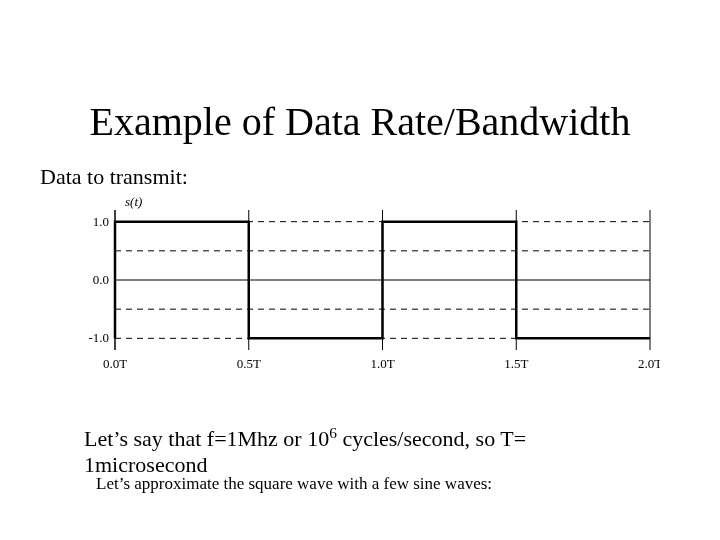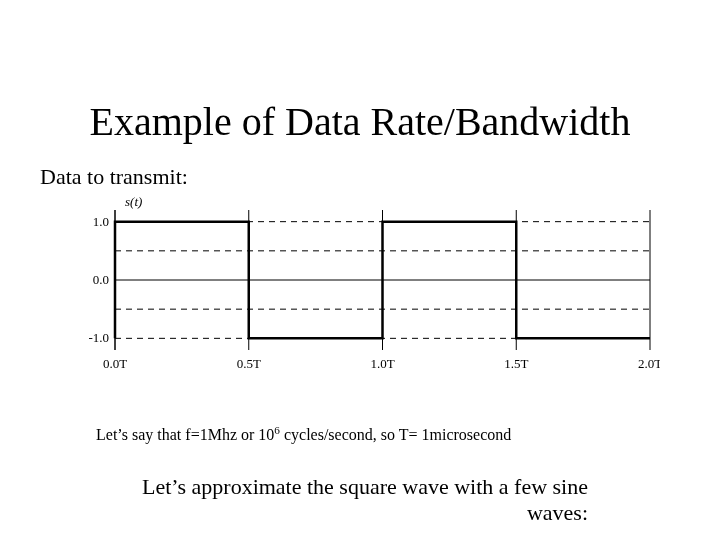--- a/index.html
+++ b/index.html
@@ -35,33 +35,32 @@
   .chart {
     position: absolute;
     top: 168px;
     left: 70px;
     width: 590px;
     height: 180px;
   }
   .line1 {
     position: absolute;
     top: 400px;
-    left: 96px;
-    font-size: 16px;
+    left: 84px;
+    font-size: 22px;
   }
   .sup {
     font-size: 0.7em;
     vertical-align: super;
   }
   .line2 {
     position: absolute;
     top: 450px;
-    left: 82px;
-    font-size: 22px;
-    text-align: right;
+    left: 96px;
+    font-size: 17px;
   }
 </style>
 </head>
 <body>
 
 <div class="slide">
 
   <div class="title">Example of Data Rate/Bandwidth</div>
 
   <div class="subtitle">Data to transmit:</div>

